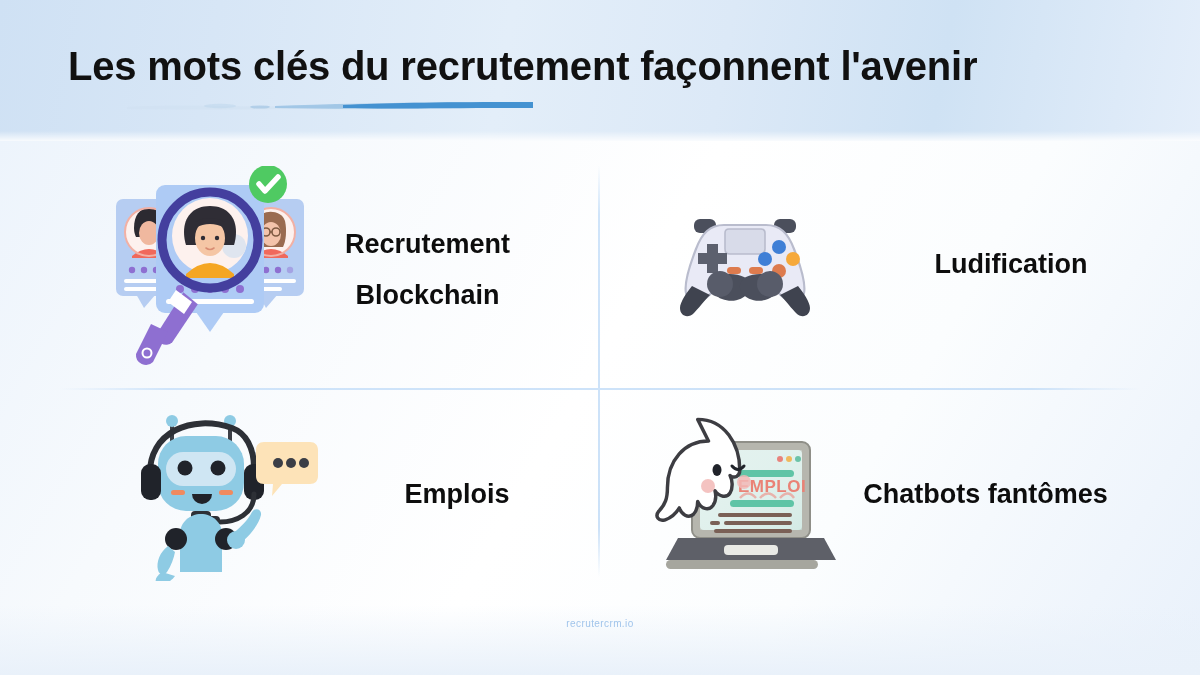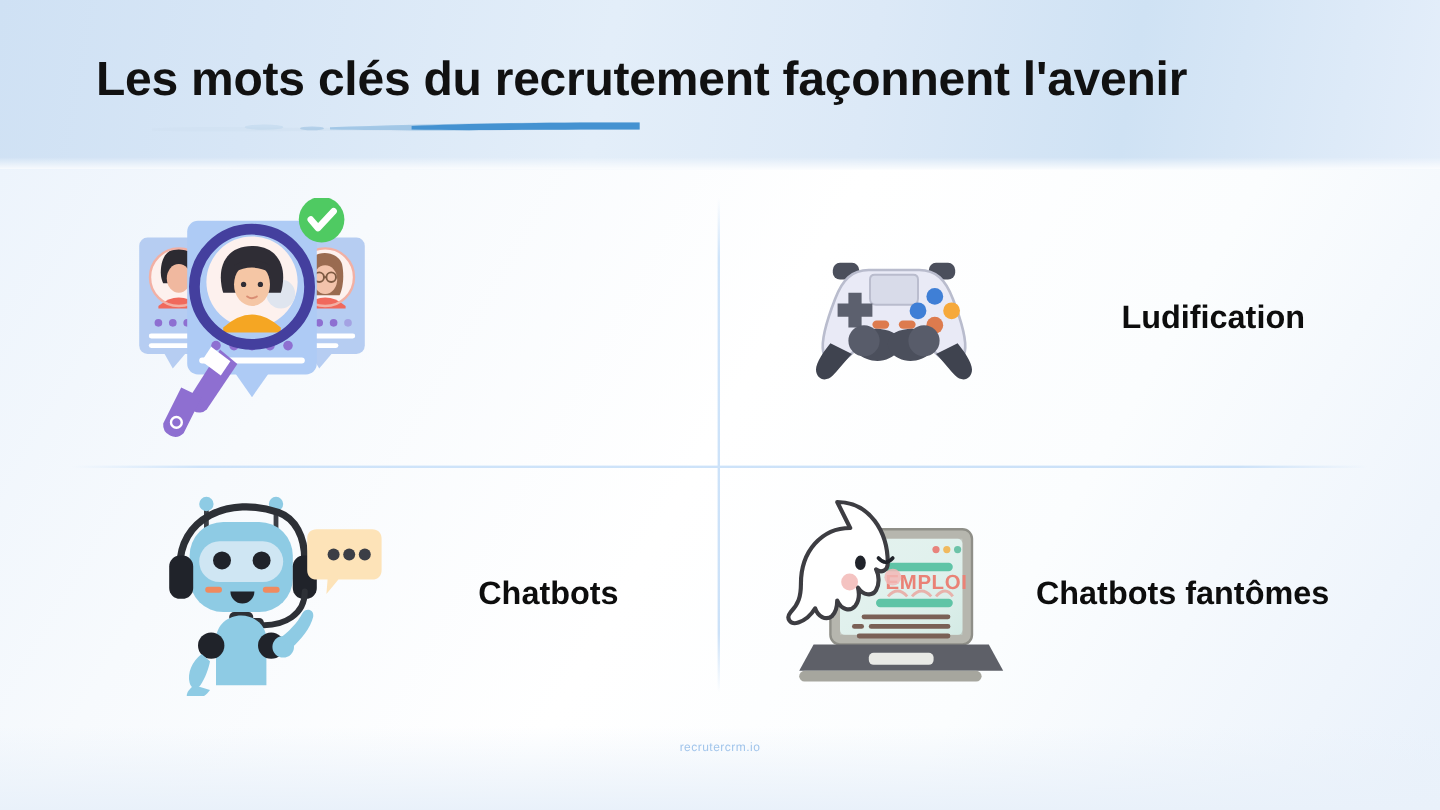--- a/index.html
+++ b/index.html
@@ -35,21 +35,20 @@
   .title {
     position: absolute;
     left: 68px;
     top: 44px;
     font-size: 40px;
     font-weight: 700;
     letter-spacing: -0.2px;
     color: #111111;
     white-space: nowrap;
     font-family: "Liberation Sans", sans-serif;
-    margin-left: 12px;
   }
   
   .brush {
     position: absolute;
     left: 125px;
     top: 99px;
     width: 410px;
     height: 13px;
     pointer-events: none;
   }
@@ -221,20 +220,22 @@
 
         <g>
           <path d="M70,126 L50,170 a9,9 0 0 0 16,7 L86,136 Z" fill="#8e6fd1" transform="rotate(8 70 150)"></path>
           <path d="M41,158 L26,188 a10,10 0 0 0 17,8 L58,166 Z" fill="#8e6fd1"></path>
           <circle cx="37" cy="187" r="4.5" fill="none" stroke="#ffffff" stroke-width="2"></circle>
           <path d="M66,124 L82,136 L74,148 L58,136 Z" fill="#ffffff"></path>
           <circle cx="100" cy="74" r="48" fill="none" stroke="#443f9e" stroke-width="9"></circle>
         </g>
       </svg>
     </div>
+    <div class="q-label">Recrutement
+Blockchain</div>
   </div>
 
   <div class="quad" id="quad-ludification">
     <div class="q-icon">
       <svg width="150" height="120" viewBox="0 0 150 120">
 
         <rect x="24" y="16" width="22" height="14" rx="6" fill="#4b4f5c"></rect>
         <rect x="104" y="16" width="22" height="14" rx="6" fill="#4b4f5c"></rect>
 
         <path d="M54,22 h42 c14,0 22,8 28,24 c7,18 12,34 10,44 c-2,9 -12,12 -20,5 c-7,-6 -12,-13 -19,-16 h-40
@@ -301,21 +302,21 @@
 
         <path d="M92,128 c8,-6 16,-14 20,-22 c3,-5 10,-3 9,3 c-2,9 -10,19 -18,26 z" fill="#8ecbe4"></path>
         <circle cx="96" cy="134" r="9" fill="#8ecbe4"></circle>
 
         <path d="M124,36 h46 c5,0 8,3 8,8 v26 c0,5 -3,8 -8,8 h-28 l-10,12 l1,-12 h-9 c-5,0 -8,-3 -8,-8 v-26 c0,-5 3,-8 8,-8 z" fill="#fde3b8"></path>
         <circle cx="138" cy="57" r="5" fill="#3b3e46"></circle>
         <circle cx="151" cy="57" r="5" fill="#3b3e46"></circle>
         <circle cx="164" cy="57" r="5" fill="#3b3e46"></circle>
       </svg>
     </div>
-    <div class="q-label">Chatbots</div>
+    <div class="q-label">Emplois</div>
   </div>
 
   <div class="quad" id="quad-emplois">
     <div class="q-icon">
       <svg width="195" height="175" viewBox="0 0 195 175">
 
         <rect x="48" y="36" width="118" height="96" rx="8" fill="#b6b6ae" stroke="#8f8f88" stroke-width="2"></rect>
         <rect x="56" y="44" width="102" height="80" rx="4" fill="#dff0ec"></rect>
 
         <path d="M56,44 h102 v80 h-102 z" fill="url(#scr)" opacity="0.6"></path>

